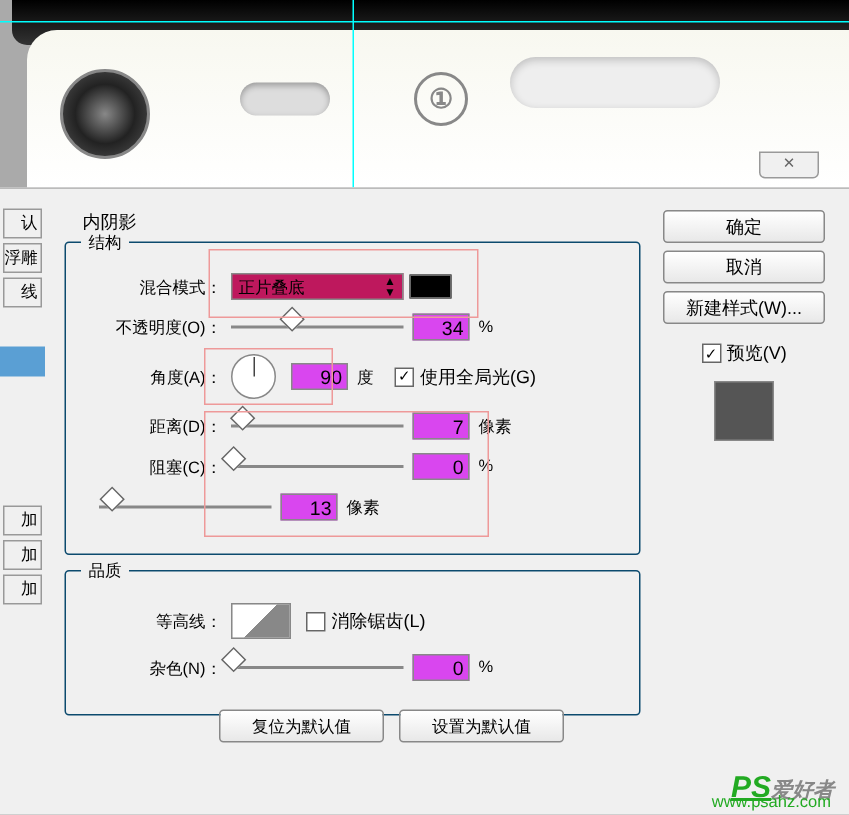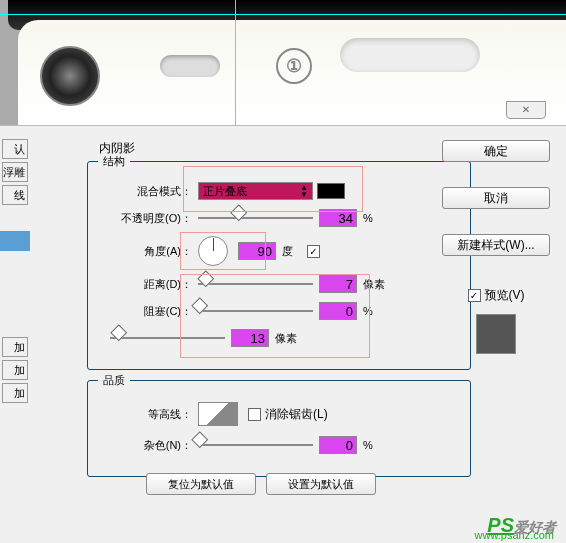--- a/index.html
+++ b/index.html
@@ -15,42 +15,42 @@
 .guide2 { position: absolute; top: 14px; left: 0; width: 566px; height: 1px; background: #0ff; }
 
 .dialog { position: absolute; top: 125px; left: 0; width: 566px; height: 418px; background: #f0f0f0; border-top: 1px solid #bbb; }
 .dialog-close { position: absolute; top: -25px; right: 20px; width: 40px; height: 18px; background: #f0f0f0; border: 1px solid #999; border-radius: 0 0 4px 4px; text-align: center; font-size: 10px; color: #666; line-height: 16px; }
 
 .left-col { position: absolute; top: 10px; left: 0; width: 30px; height: 400px; }
 .left-btn { width: 26px; height: 20px; border: 1px solid #999; background: #f0f0f0; margin: 3px 0 3px 2px; font-size: 11px; text-align: right; padding-right: 2px; line-height: 18px; }
 .left-sel { background: #5a9fd4; width: 30px; height: 20px; margin: 3px 0; }
 .left-sep { height: 20px; }
 
-.main { position: absolute; top: 10px; left: 43px; width: 384px; margin-left: 44px; }
+.main { position: absolute; top: 10px; left: 43px; width: 384px; }
 .section-title { font-size: 12px; margin: 4px 0 4px 12px; }
 .fieldset { border: 1px solid #0c4a6e; border-radius: 3px; padding: 12px 10px 14px 22px; margin-bottom: 10px; position: relative; }
 .fieldset-label { position: absolute; top: -8px; left: 10px; background: #f0f0f0; padding: 0 5px; font-size: 11px; }
 .row { display: flex; align-items: center; margin: 7px 0; height: 20px; }
 .row-label { width: 88px; text-align: right; padding-right: 6px; font-size: 11px; }
 .select { border: 1px solid #888; height: 18px; width: 115px; padding: 0 4px; font-size: 11px; background: #be185d; display: flex; align-items: center; justify-content: space-between; }
 .arrows { font-size: 8px; line-height: 7px; }
 .swatch-black { width: 28px; height: 16px; background: #000; border: 1px solid #666; margin-left: 4px; }
 .slider { position: relative; width: 115px; height: 16px; }
 .slider::before { content: ''; position: absolute; top: 7px; left: 0; right: 0; height: 2px; background: #888; }
 .slider-thumb { position: absolute; top: 1px; width: 12px; height: 12px; background: #fff; border: 1px solid #666; transform: rotate(45deg) translateX(-50%); }
 .num-input { width: 38px; height: 18px; border: 1px solid #888; background: #d946ef; font-size: 13px; padding: 0 3px; text-align: right; margin-left: 6px; }
 .unit { margin-left: 6px; font-size: 11px; }
 .angle-dial { width: 30px; height: 30px; border: 1px solid #888; border-radius: 50%; background: #fff; position: relative; margin-right: 4px; }
 .angle-line { position: absolute; top: 50%; left: 50%; width: 1px; height: 13px; background: #444; transform-origin: top; transform: rotate(180deg); }
 .checkbox { width: 13px; height: 13px; border: 1px solid #666; background: #fff; margin-right: 4px; display: inline-flex; align-items: center; justify-content: center; font-size: 10px; color: #000; }
 .contour { width: 40px; height: 24px; border: 1px solid #888; background: linear-gradient(135deg, #fff 50%, #888 50%); margin-right: 10px; }
 .red-box { position: absolute; border: 1px solid #e99; pointer-events: none; }
 
 .right-col { position: absolute; top: 14px; right: 16px; width: 108px; }
-.btn { border: 1px solid #888; background: linear-gradient(#fff, #e8e8e8); border-radius: 3px; height: 22px; width: 100%; font-size: 12px; margin-bottom: 25px; cursor: pointer; }
+.btn { border: 1px solid #888; background: linear-gradient(#fff, #e8e8e8); border-radius: 3px; height: 22px; width: 100%; font-size: 12px; margin-bottom: 5px; cursor: pointer; }
 .preview-row { display: flex; align-items: center; justify-content: center; margin: 6px 0 10px 0; font-size: 12px; }
 .preview-box { width: 40px; height: 40px; background: #555; margin: 6px auto; border: 1px solid #888; }
 
 .bottom-btns { position: absolute; bottom: 48px; left: 146px; display: flex; gap: 10px; }
 .btn2 { border: 1px solid #888; background: linear-gradient(#fff, #e8e8e8); border-radius: 3px; height: 22px; width: 110px; font-size: 11px; cursor: pointer; }
 
 .watermark { position: absolute; bottom: 6px; right: 10px; font-size: 20px; font-weight: bold; font-style: italic; }
 .wm-ps { color: #22aa22; text-decoration: underline; }
 .wm-text { color: #888; font-size: 14px; }
 .wm-sub { position: absolute; bottom: 2px; right: 12px; font-size: 11px; color: #22aa22; }
@@ -113,20 +113,21 @@
 
       <div class="row" style="height:32px">
         <div class="row-label">角度(A)：</div>
         <div class="angle-dial">
             <div class="angle-line"></div>
           </div>
         <input class="num-input" value="90" style="">
         <span class="unit">度</span>
         <span style="width:14px"></span>
         <span class="checkbox">✓</span>
+        <span>使用全局光(G)</span>
       </div>
 
       <div class="row">
         <div class="row-label">距离(D)：</div>
         <div class="slider">
             <div class="slider-thumb" style="left:5%"></div>
           </div>
         <input class="num-input" value="7" style="">
         <span class="unit">像素</span>
       </div>

